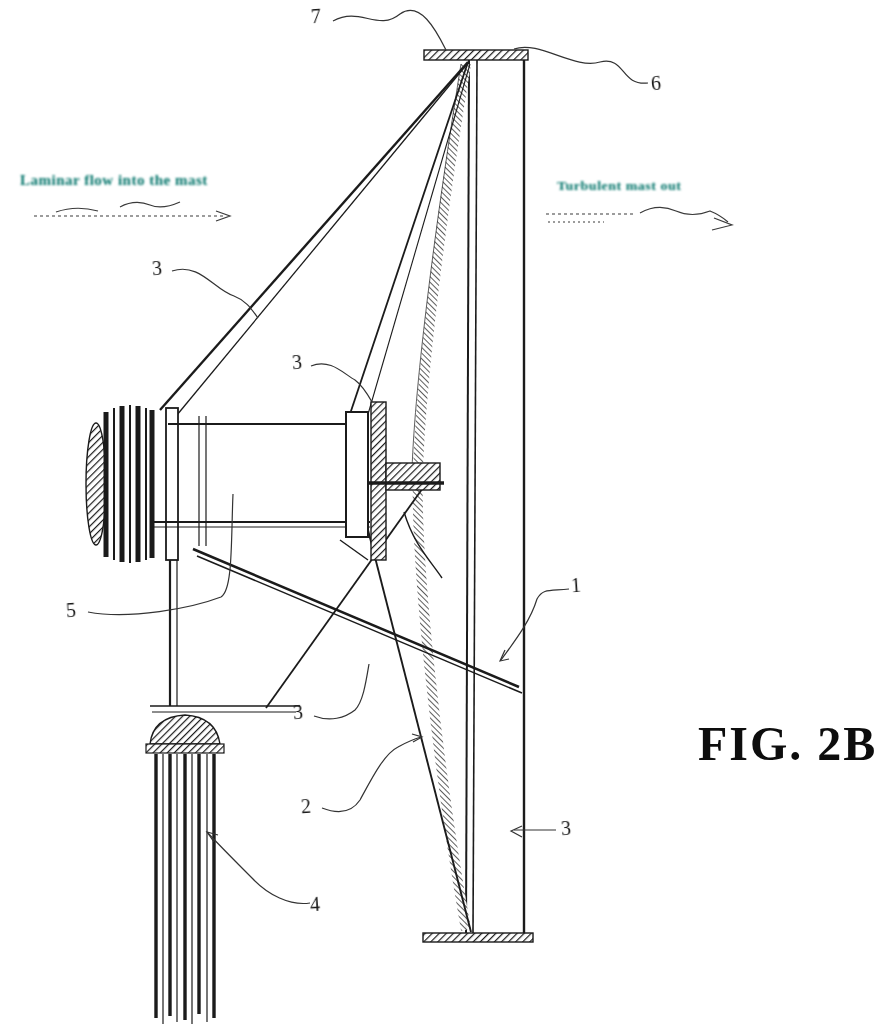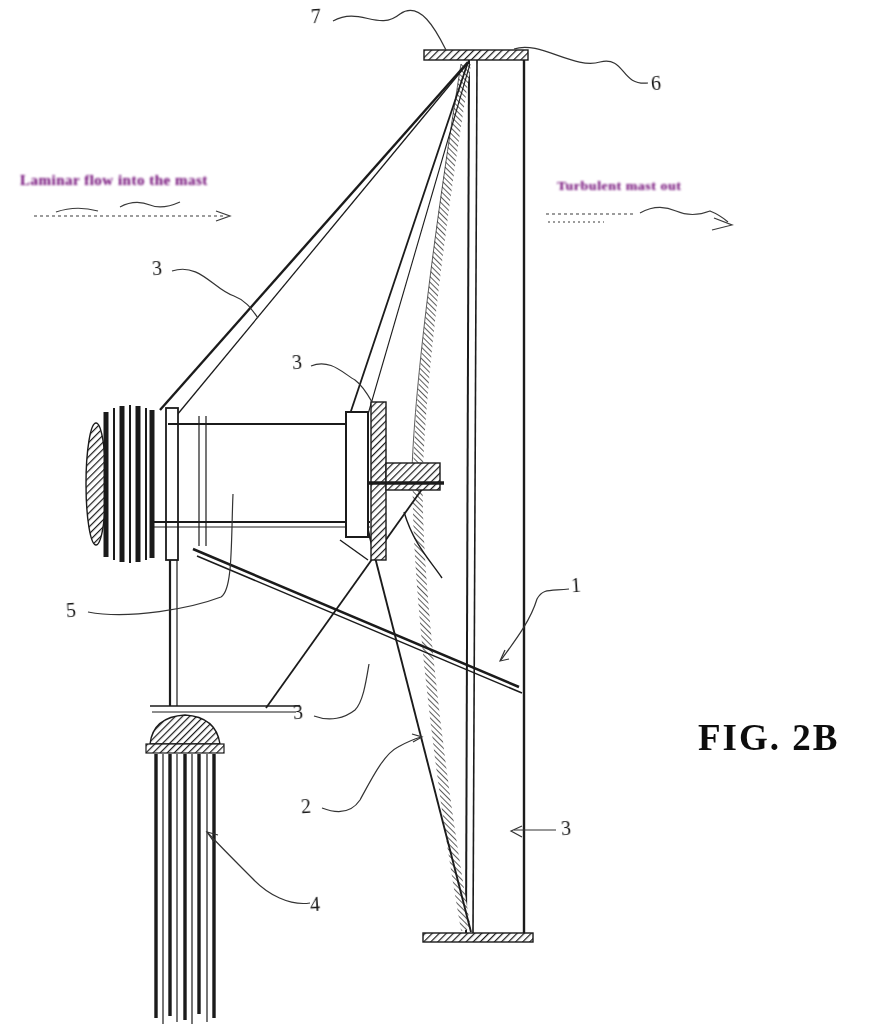--- a/index.html
+++ b/index.html
@@ -6,25 +6,25 @@
   #stage{
     position:relative;width:893px;height:1032px;background:#fff;overflow:hidden;
     font-family:"Liberation Serif", serif;color:#111;
   }
   svg{position:absolute;left:0;top:0;}
   .ref{
     position:absolute;font-size:20px;color:#161616;font-family:"Liberation Serif",serif;
     filter:blur(.4px);transform:rotate(-4deg);user-select:none;
   }
   .figtitle{
-    position:absolute;left:698px;top:716px;font-size:37px;font-weight:bold;
+    position:absolute;left:698px;top:716px;font-size:48px;font-weight:bold;
     letter-spacing:2px;color:#0d0d0d;font-family:"Liberation Serif",serif;
   }
   .flowtext{
-    position:absolute;font-size:15px;color:#701a75;letter-spacing:.5px;
+    position:absolute;font-size:15px;color:#0f766e;letter-spacing:.5px;
     filter:blur(.9px) contrast(1.3);font-weight:bold;font-family:"Liberation Serif",serif;
     white-space:nowrap;transform:scaleY(.95);
   }
   .flow-left{left:20px;top:172px;}
   .flow-right{left:557px;top:178px;font-size:14px;}
 </style>
 </head>
 <body>
 
 <div id="stage">

